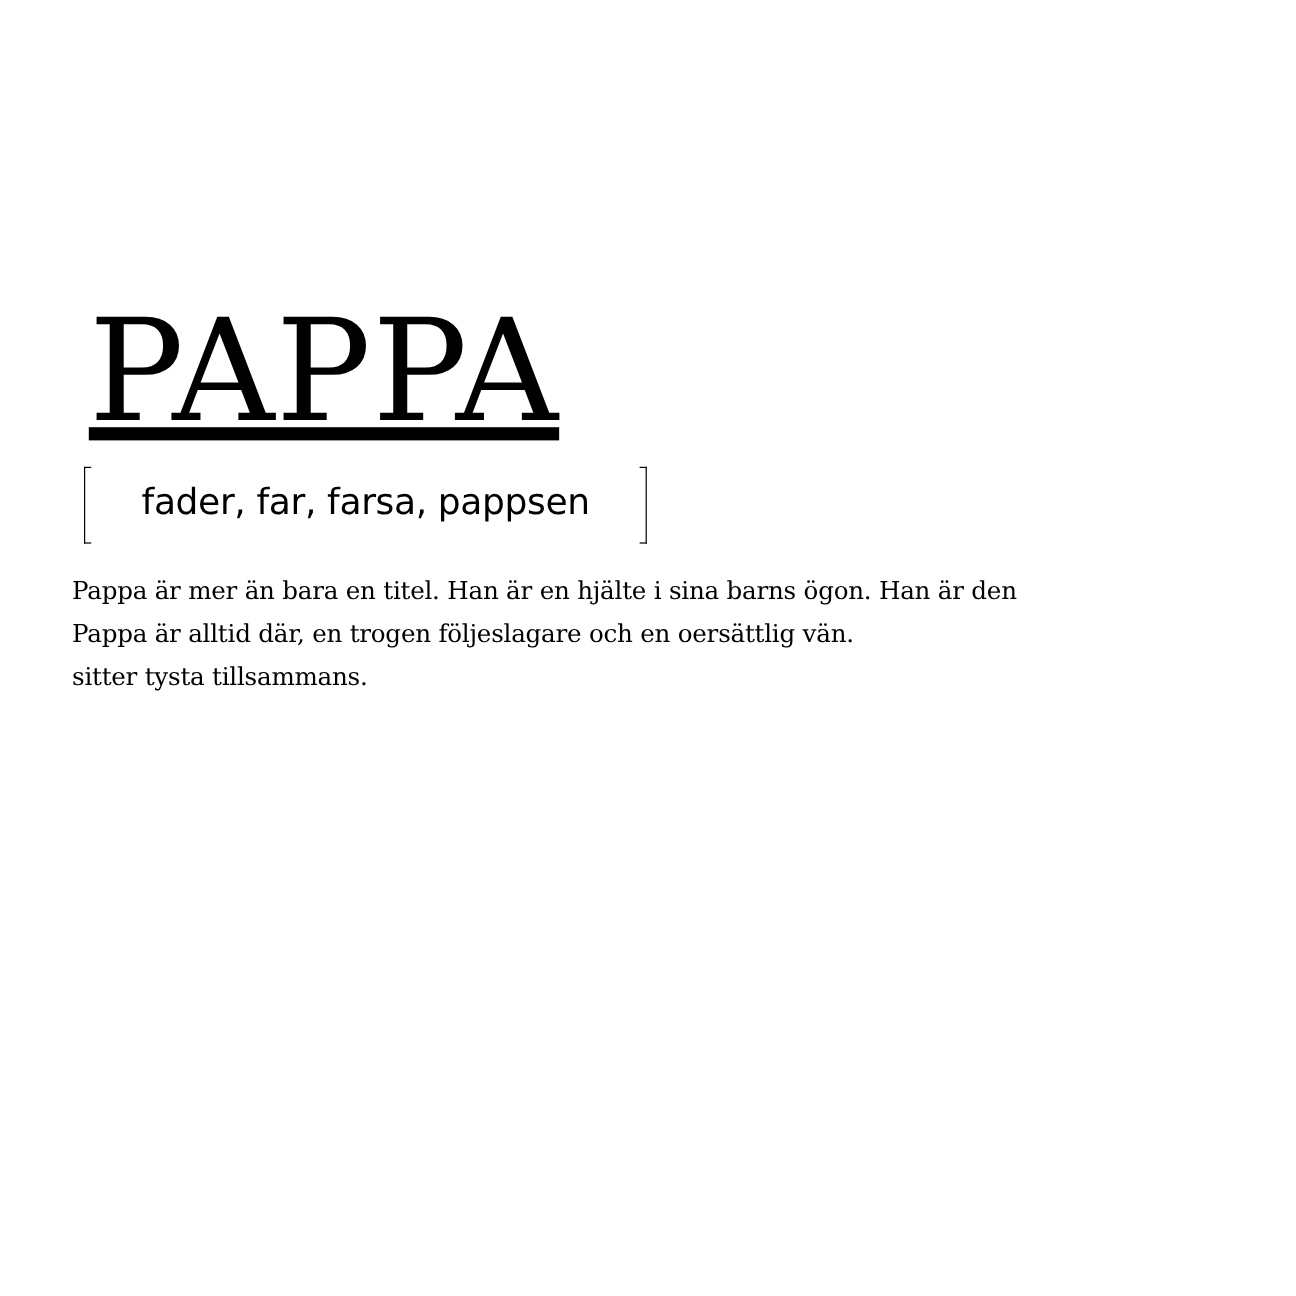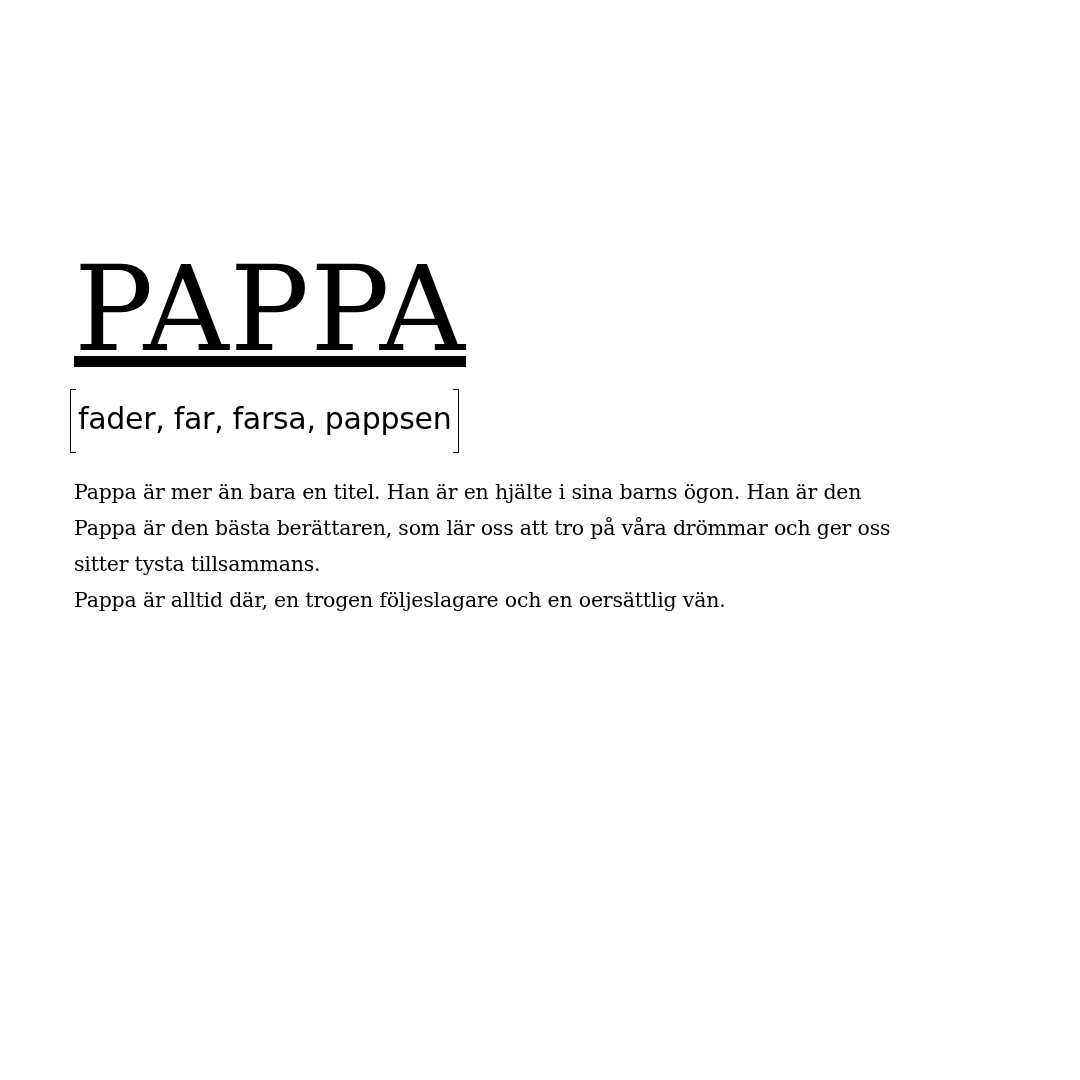--- a/index.html
+++ b/index.html
@@ -27,40 +27,41 @@
       white-space: nowrap;
       text-decoration: underline;
     }
     .synonyms {
       position: absolute;
       left: 70px;
       top: 388px;
       height: 66px;
       display: flex;
       align-items: center;
+      gap: 40px;
     }
     .bracket {
       width: 6px;
       height: 64px;
       border-top: 1.5px solid #000;
       border-bottom: 1.5px solid #000;
       box-sizing: border-box;
     }
     .bracket.left { border-left: 1.5px solid #000; }
     .bracket.right { border-right: 1.5px solid #000; }
     .synonyms-text {
       font-family: "DejaVu Sans", sans-serif;
       font-size: 30px;
       letter-spacing: -0.3px;
       padding: 0 2px 6px 2px;
       white-space: nowrap;
     }
     .body-text {
       position: absolute;
-      left: 74px;
+      left: 60px;
       top: 474px;
       width: 900px;
       margin: 0;
       font-family: "DejaVu Serif", serif;
       font-size: 20.5px;
       line-height: 36px;
       letter-spacing: -0.2px;
     }
     .body-text .line {
       display: block;
@@ -73,16 +74,15 @@
 <h1 class="title">PAPPA</h1>
 
 <div class="synonyms">
   <span class="bracket left"></span>
   <span class="synonyms-text">fader, far, farsa, pappsen</span>
   <span class="bracket right"></span>
 </div>
 
 <p class="body-text">
   <span class="line">Pappa är mer än bara en titel. Han är en hjälte i sina barns ögon. Han är den</span>
-  <span class="line">Pappa är den bästa berättaren, som lär oss att tro på våra drömmar och ger oss</span>
+  <span class="line">Pappa är alltid där, en trogen följeslagare och en oersättlig vän.</span>
   <span class="line">sitter tysta tillsammans.</span>
-  <span class="line">Pappa är alltid där, en trogen följeslagare och en oersättlig vän.</span>
 </p>
 
 </body></html>

